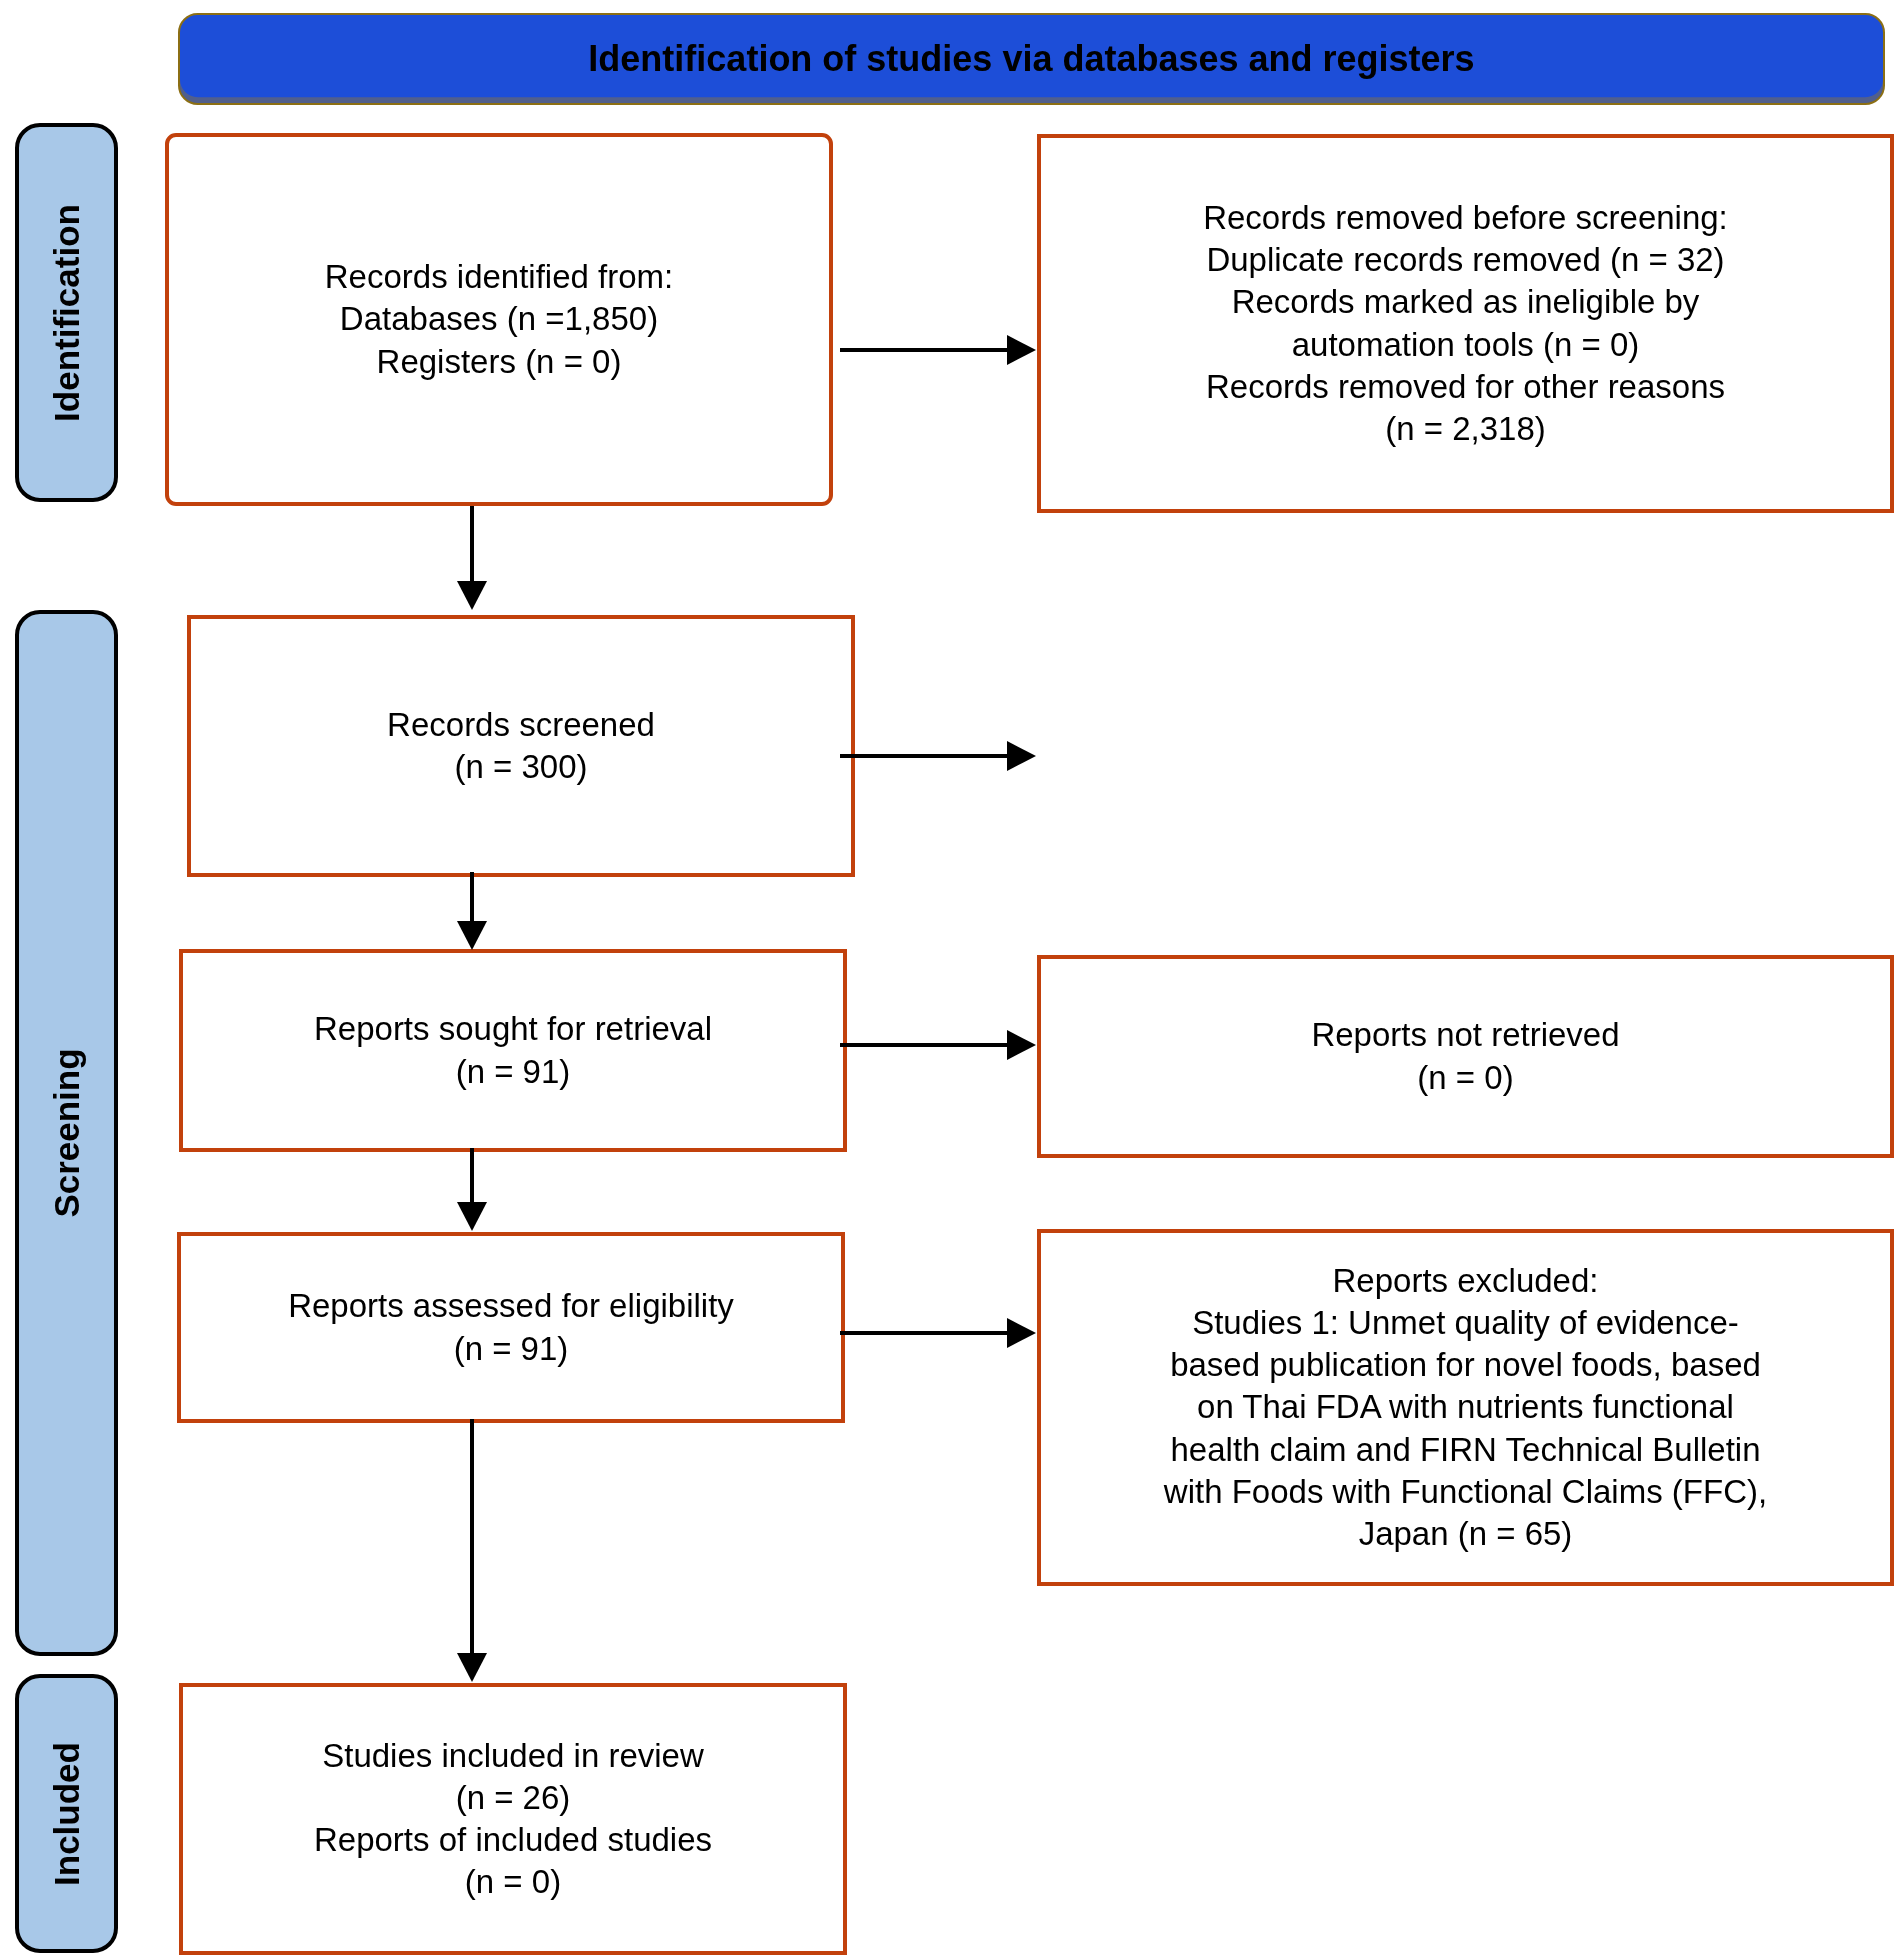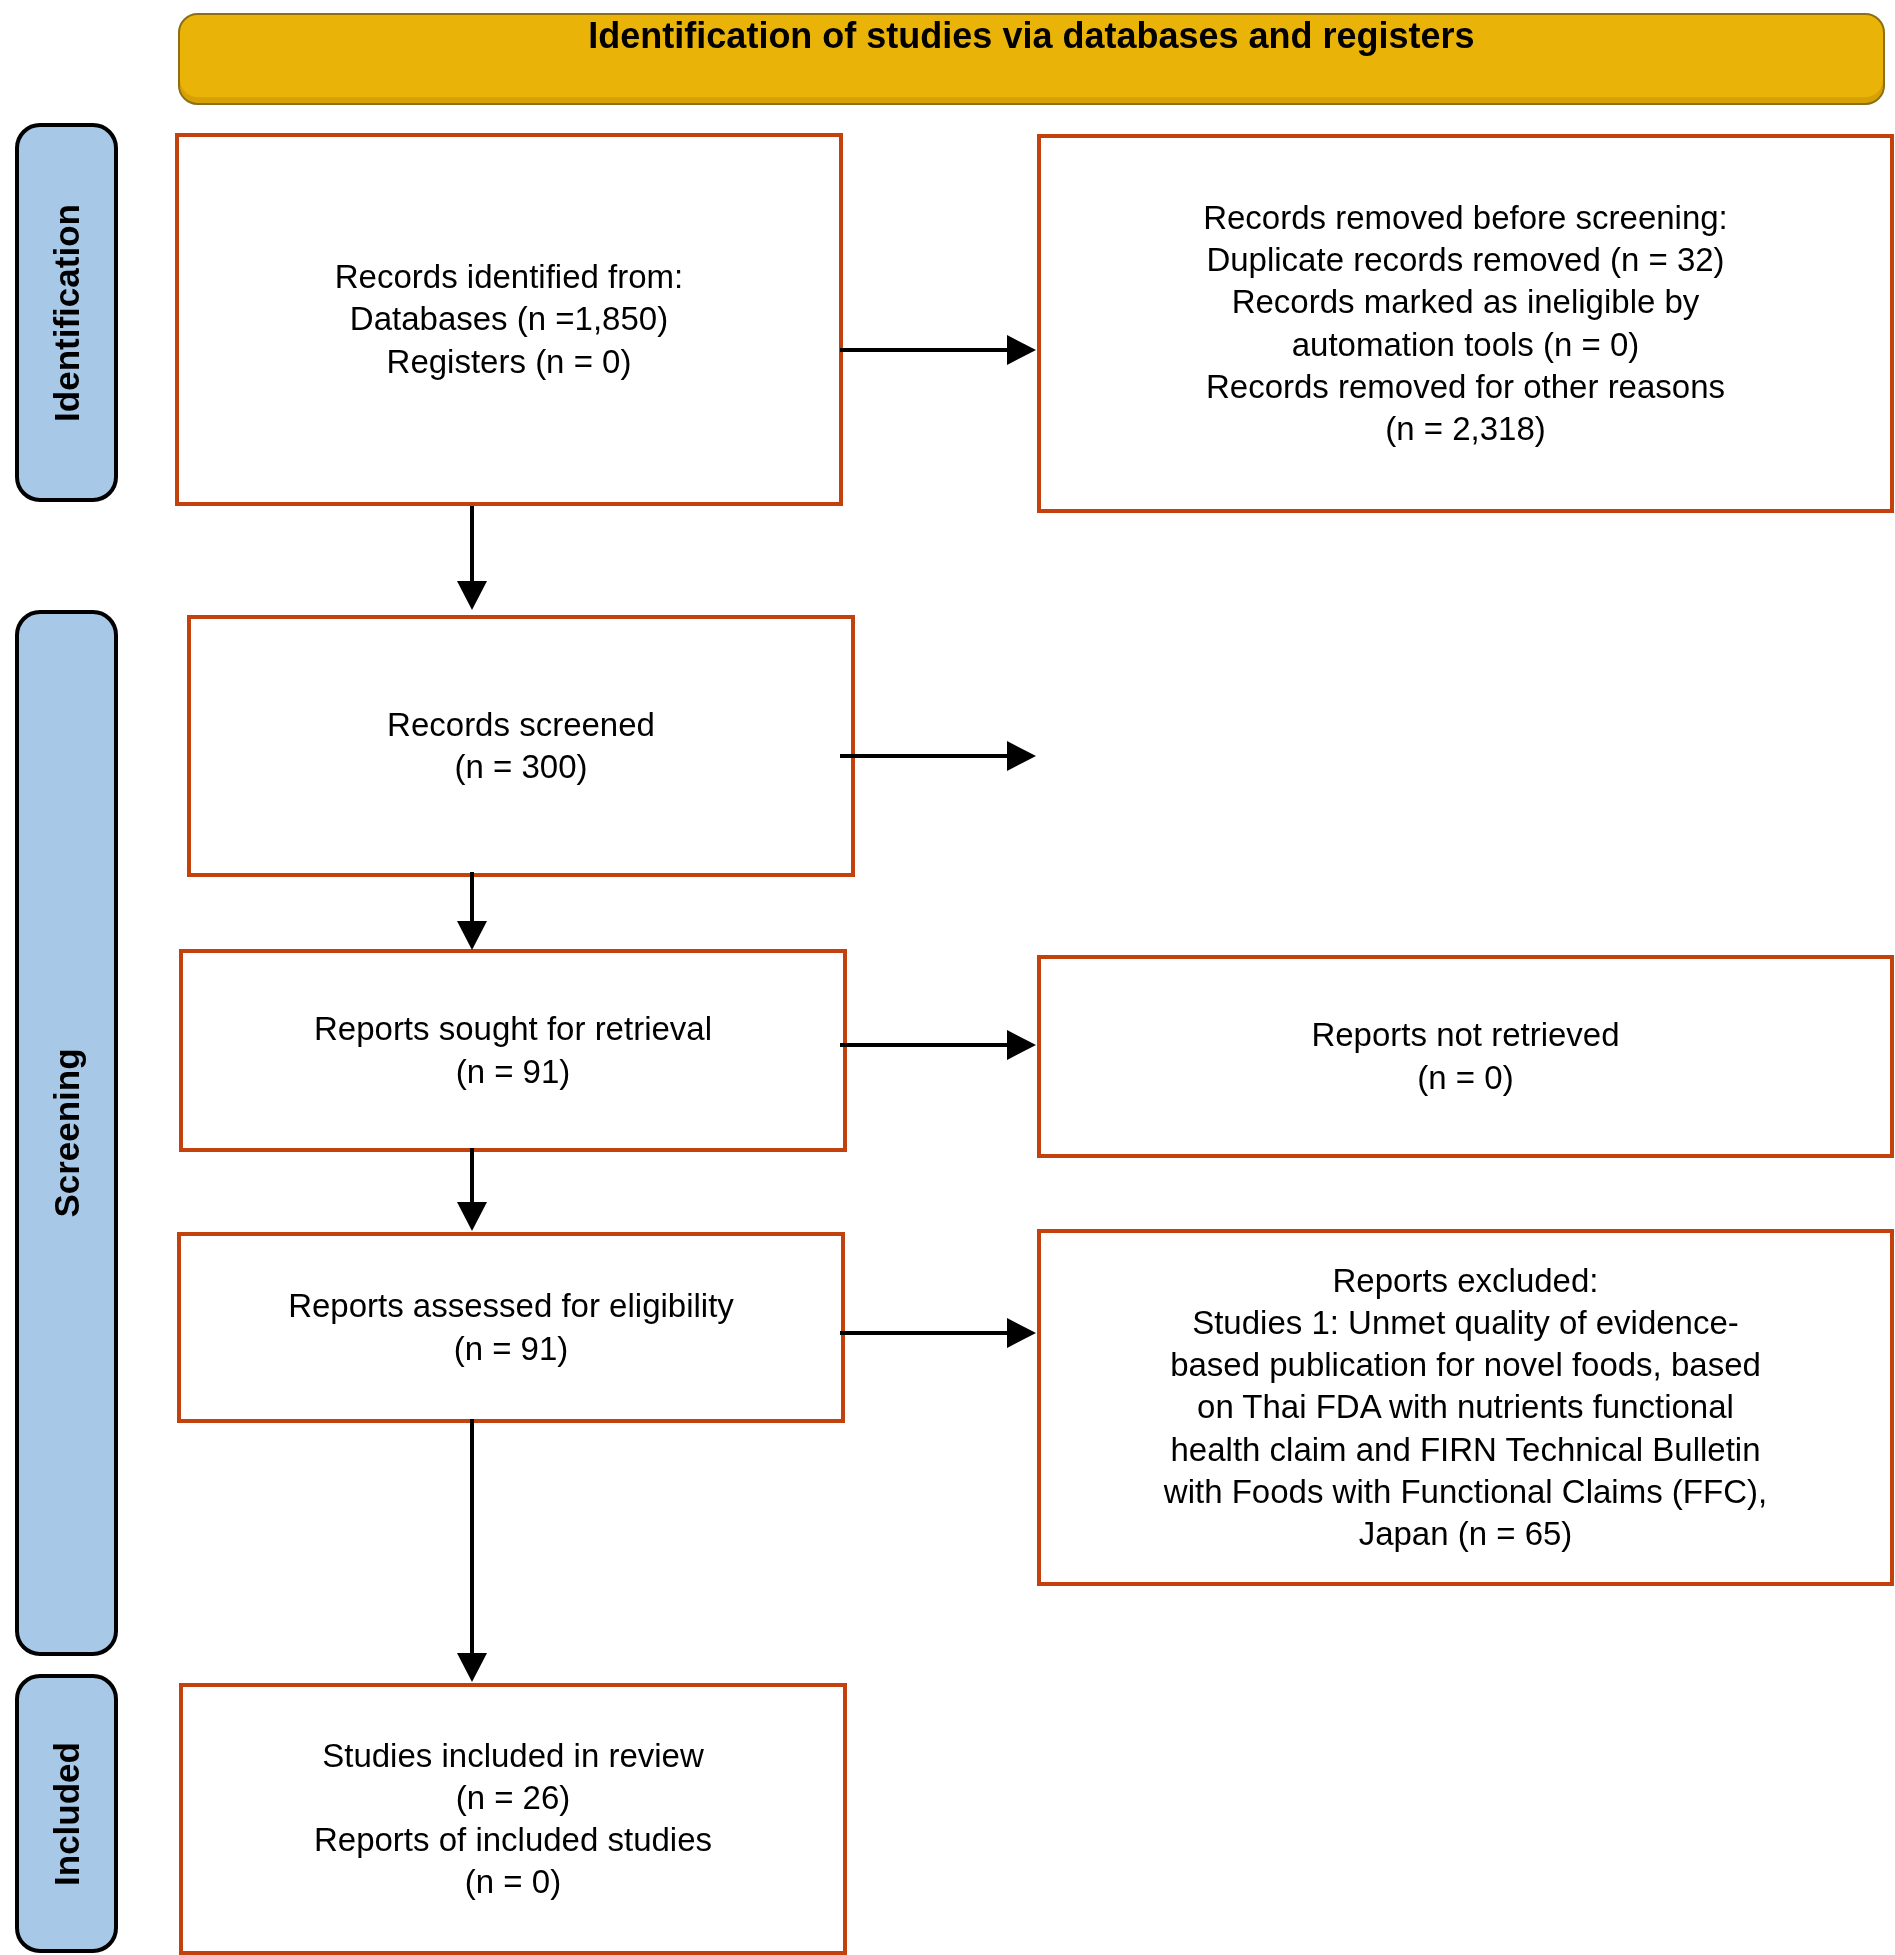--- a/index.html
+++ b/index.html
@@ -11,24 +11,24 @@
     font-family:"Liberation Sans", sans-serif;
     color:#000;
     overflow:hidden;
   }
 
   
   .banner {
     position:absolute;
     left:178px; top:12.7px;
     width:1703px; height:88px;
-    background:#eab308;
+    background:#1d4ed8;
     border:2.9px solid #8C6F14;
     border-radius:19.6px;
-    display:flex; align-items:flex-start; justify-content:center;
+    display:flex; align-items:center; justify-content:center;
     font-weight:bold; font-size:36px;
     box-shadow:inset 0 -5.8px 0 rgba(180,130,0,0.35);
   }
 
   
   .stage {
     position:absolute;
     background:#A8C8E8;
     border:4px solid #000;
     border-radius:25px;
@@ -49,21 +49,21 @@
     position:absolute;
     background:#fff;
     border:4px solid #c2410c;
     display:flex; flex-direction:column;
     align-items:center; justify-content:center;
     text-align:center;
     font-size:33px; line-height:1.28;
   }
   .box .line { width:100%; }
 
-  #box-l1 { left:175px;  top:133px;  width:660px; height:365px; }
+  #box-l1 { left:165px;  top:133px;  width:660px; height:365px;border-radius:11px; }
   #box-r1 { left:1037px; top:134px;  width:849px; height:371px; }
   #box-l2 { left:179px;  top:615px; width:660px; height:254px;margin-left:8px; }
   #box-r2 { left:1037px; top:613px; width:849px; height:271px; }
   #box-l3 { left:179px;  top:949px; width:660px; height:195px; }
   #box-r3 { left:1037px; top:955px; width:849px; height:195px; }
   #box-l4 { left:177px;  top:1232px; width:660px; height:183px; }
   #box-r4 { left:1037px; top:1229px; width:849px; height:349px; }
   #box-l5 { left:179px;  top:1683px; width:660px; height:264px; }
 
   

